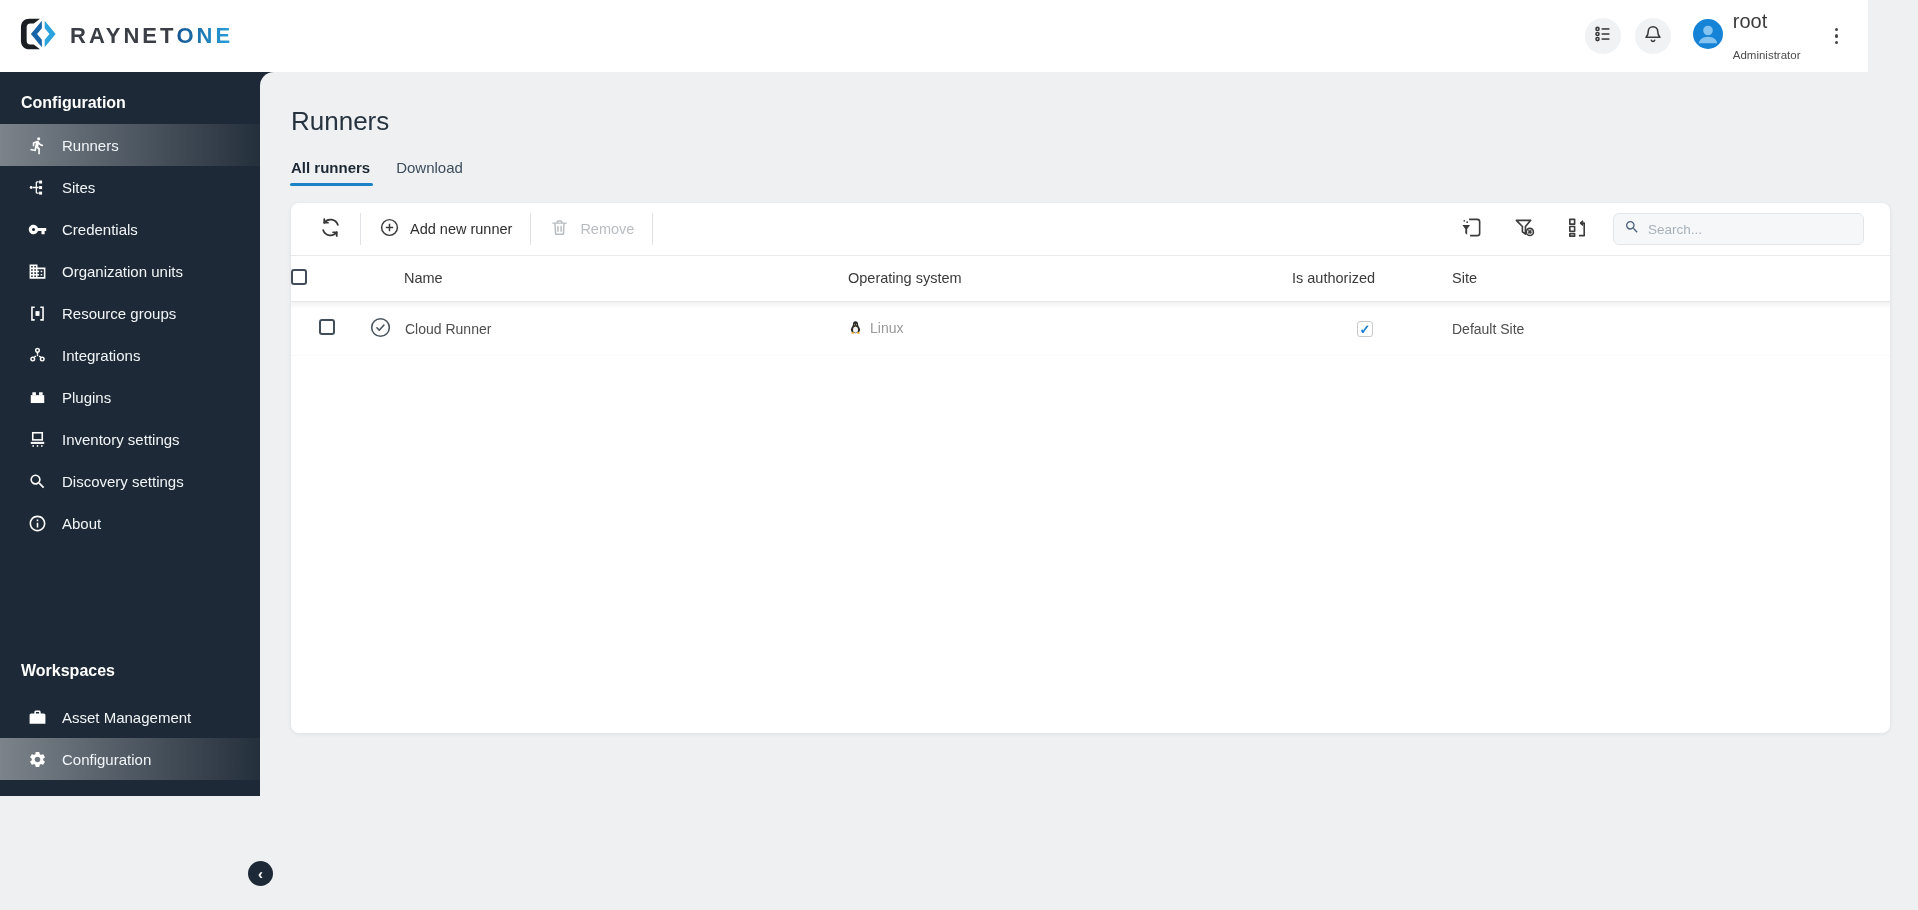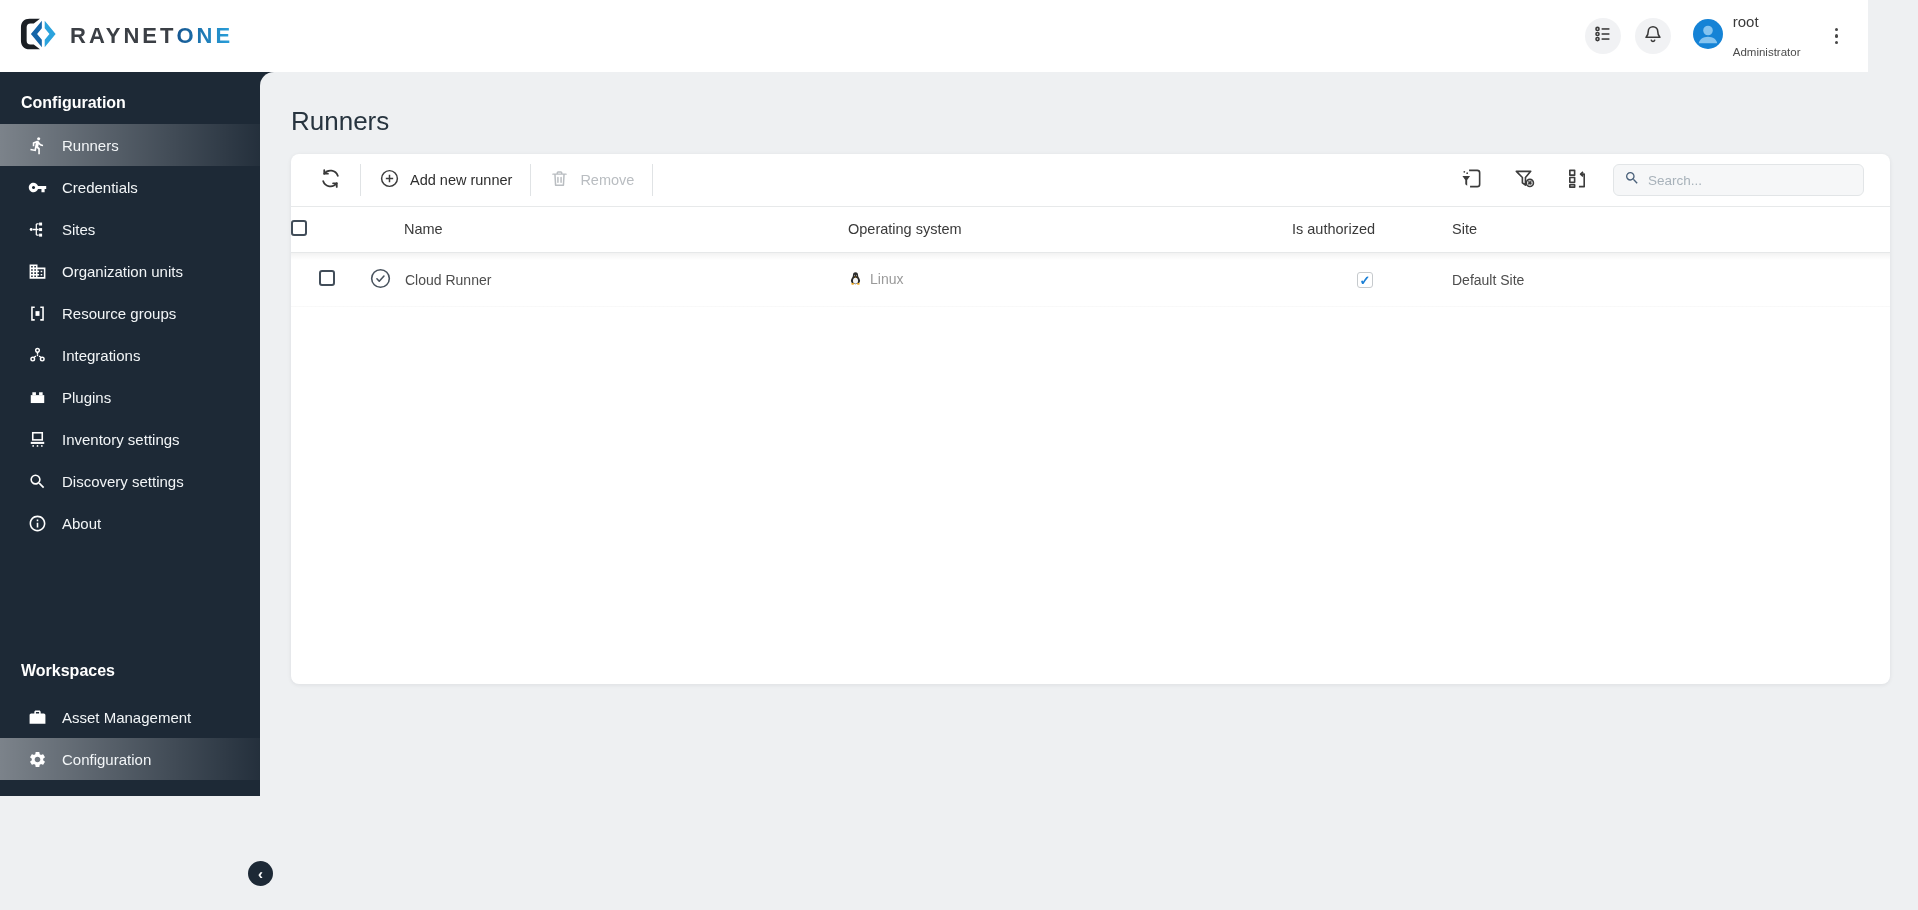--- a/index.html
+++ b/index.html
@@ -8,21 +8,21 @@
 
   
   .topbar { position:absolute; left:0; top:0; width:1868px; height:72px; background:#ffffff; display:flex; align-items:center; justify-content:space-between; padding:0 26px 0 20px; z-index:10; }
   .logo { display:flex; align-items:center; gap:12px; }
   .logo-text { font-size:22px; font-weight:600; letter-spacing:3px; color:#3b3f45; }
   .logo-text .one { font-weight:800; background:linear-gradient(90deg,#14548f,#2aa3de); -webkit-background-clip:text; background-clip:text; color:transparent; }
   .topbar-right { display:flex; align-items:center; gap:14px; }
   .icon-circle { width:36px; height:36px; border-radius:50%; background:#f1f2f4; display:flex; align-items:center; justify-content:center; cursor:pointer; }
   .user-chip { display:flex; align-items:center; gap:10px; margin-left:8px; cursor:pointer; }
   .user-meta { display:flex; flex-direction:column; line-height:1.15; }
-  .user-name { font-size:15px; color:#3a3a3a; }
+  .user-name { font-size:20px; color:#3a3a3a; }
   .user-role { font-size:11.5px; color:#4c4c4c;margin-top:16px; }
   .kebab { margin-left:16px; display:flex; flex-direction:column; gap:3px; cursor:pointer; padding:4px; }
   .kebab span { width:3.5px; height:3.5px; border-radius:50%; background:#474747; }
 
   
   .sidebar { position:absolute; left:0; top:72px; width:260px; height:724px; background:#1d2936; color:#eef2f5; display:flex; flex-direction:column; z-index:3; }
   .corner-patch { position:absolute; left:260px; top:72px; width:28px; height:28px; background:#1d2936; z-index:1; }
   .side-section-title { font-size:16px; font-weight:700; color:#ffffff; padding:22px 0 0 21px; }
   .side-list { margin-top:12px; }
   .side-item { height:42px; display:flex; align-items:center; cursor:pointer; }
@@ -138,41 +138,41 @@
     <div class="side-item active">
       <span class="sicon">
           <svg width="19" height="19" viewBox="0 0 24 24" fill="#fff">
             <path d="M13.49 5.48c1.1 0 2-.9 2-2s-.9-2-2-2-2 .9-2 2 .9 2 2 2zm-3.6 13.9l1-4.4 2.1 2v6h2v-7.5l-2.1-2 .6-3c1.3 1.5 3.3 2.5 5.5 2.5v-2c-1.9 0-3.5-1-4.3-2.4l-1-1.6c-.4-.6-1-1-1.7-1-.3 0-.5.1-.8.1l-5.2 2.2v4.7h2v-3.4l1.8-.7-1.6 8.1-4.9-1-.4 2 7 1.4z"></path>
           </svg>
         </span>
       <span class="slabel">Runners</span>
     </div>
     <div class="side-item">
       <span class="sicon">
-          <svg width="19" height="19" viewBox="0 0 24 24" fill="#fff">
-            <path d="M12.65 10C11.83 7.67 9.61 6 7 6c-3.31 0-6 2.69-6 6s2.69 6 6 6c2.61 0 4.83-1.67 5.65-4H17v4h4v-4h2v-4H12.65zM7 14c-1.1 0-2-.9-2-2s.9-2 2-2 2 .9 2 2-.9 2-2 2z"></path>
-          </svg>
-        </span>
-      <span class="slabel">Credentials</span>
-    </div>
-    <div class="side-item">
-      <span class="sicon">
           <svg width="19" height="19" viewBox="0 0 24 24" fill="none" stroke="#fff" stroke-width="1.6">
             <circle cx="4" cy="12" r="1.8" fill="#fff" stroke="none"></circle>
             <path d="M6 12h4.5M10.5 5v14M10.5 5H13.5M10.5 12H13.5M10.5 19H13.5"></path>
             <rect x="14" y="3.2" width="3.8" height="3.8" fill="#fff" stroke="none"></rect>
             <rect x="14" y="10.2" width="3.8" height="3.8" fill="#fff" stroke="none"></rect>
             <rect x="14" y="17.2" width="3.8" height="3.8" fill="#fff" stroke="none"></rect>
           </svg>
         </span>
       <span class="slabel">Sites</span>
     </div>
     <div class="side-item">
       <span class="sicon">
           <svg width="19" height="19" viewBox="0 0 24 24" fill="#fff">
+            <path d="M12.65 10C11.83 7.67 9.61 6 7 6c-3.31 0-6 2.69-6 6s2.69 6 6 6c2.61 0 4.83-1.67 5.65-4H17v4h4v-4h2v-4H12.65zM7 14c-1.1 0-2-.9-2-2s.9-2 2-2 2 .9 2 2-.9 2-2 2z"></path>
+          </svg>
+        </span>
+      <span class="slabel">Credentials</span>
+    </div>
+    <div class="side-item">
+      <span class="sicon">
+          <svg width="19" height="19" viewBox="0 0 24 24" fill="#fff">
             <path d="M12 7V3H2v18h20V7H12zM6 19H4v-2h2v2zm0-4H4v-2h2v2zm0-4H4V9h2v2zm0-4H4V5h2v2zm4 12H8v-2h2v2zm0-4H8v-2h2v2zm0-4H8V9h2v2zm0-4H8V5h2v2zm10 12h-8v-2h2v-2h-2v-2h2v-2h-2V9h8v10zm-2-8h-2v2h2v-2zm0 4h-2v2h2v-2z"></path>
           </svg>
         </span>
       <span class="slabel">Organization units</span>
     </div>
     <div class="side-item">
       <span class="sicon">
           <svg width="19" height="19" viewBox="0 0 24 24" fill="none" stroke="#fff" stroke-width="2">
             <path d="M8.5 4H5v16h3.5M15.5 4H19v16h-3.5"></path>
             <rect x="9.5" y="9" width="5" height="6" fill="#fff" stroke="none"></rect>
@@ -250,20 +250,24 @@
       <span class="slabel">Configuration</span>
     </div>
   </div>
 </div>
 <div class="collapse-btn">
     <span>‹</span>
   </div>
 
 <div class="content">
   <div class="page-title">Runners</div>
+  <div class="tabs">
+    <div class="tab active">All runners</div>
+    <div class="tab">Download</div>
+  </div>
 
   <div class="card">
 
     <div class="grid-toolbar">
       <button class="tbtn">
         <span><svg width="23" height="23" viewBox="0 0 24 24" fill="none" stroke="#383838" stroke-width="1.9" stroke-linecap="round" stroke-linejoin="round">
               <path d="M19.6 9.2A8.1 8.1 0 0 0 5.5 7"></path>
               <path d="M4.4 14.8A8.1 8.1 0 0 0 18.5 17"></path>
               <path d="M5.5 3.2V7h3.8M18.5 20.8V17h-3.8"></path>
             </svg></span>

